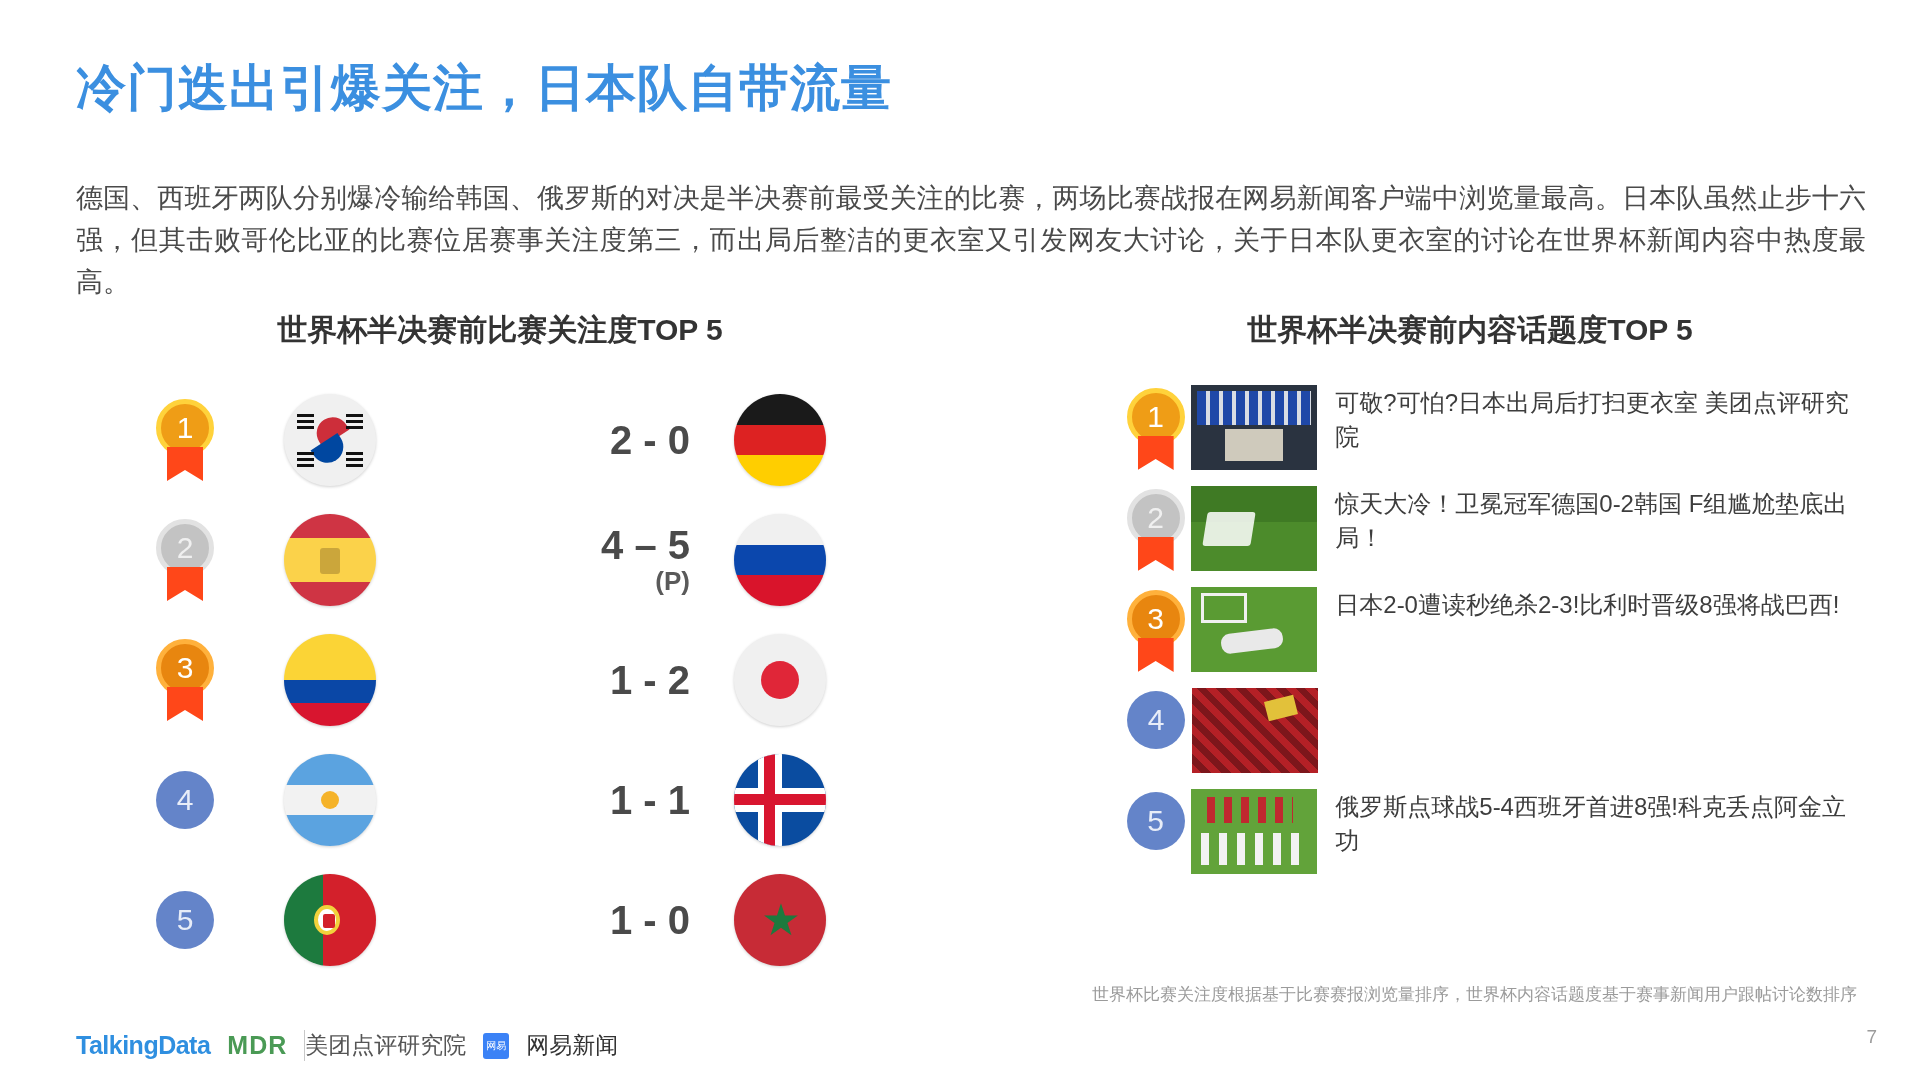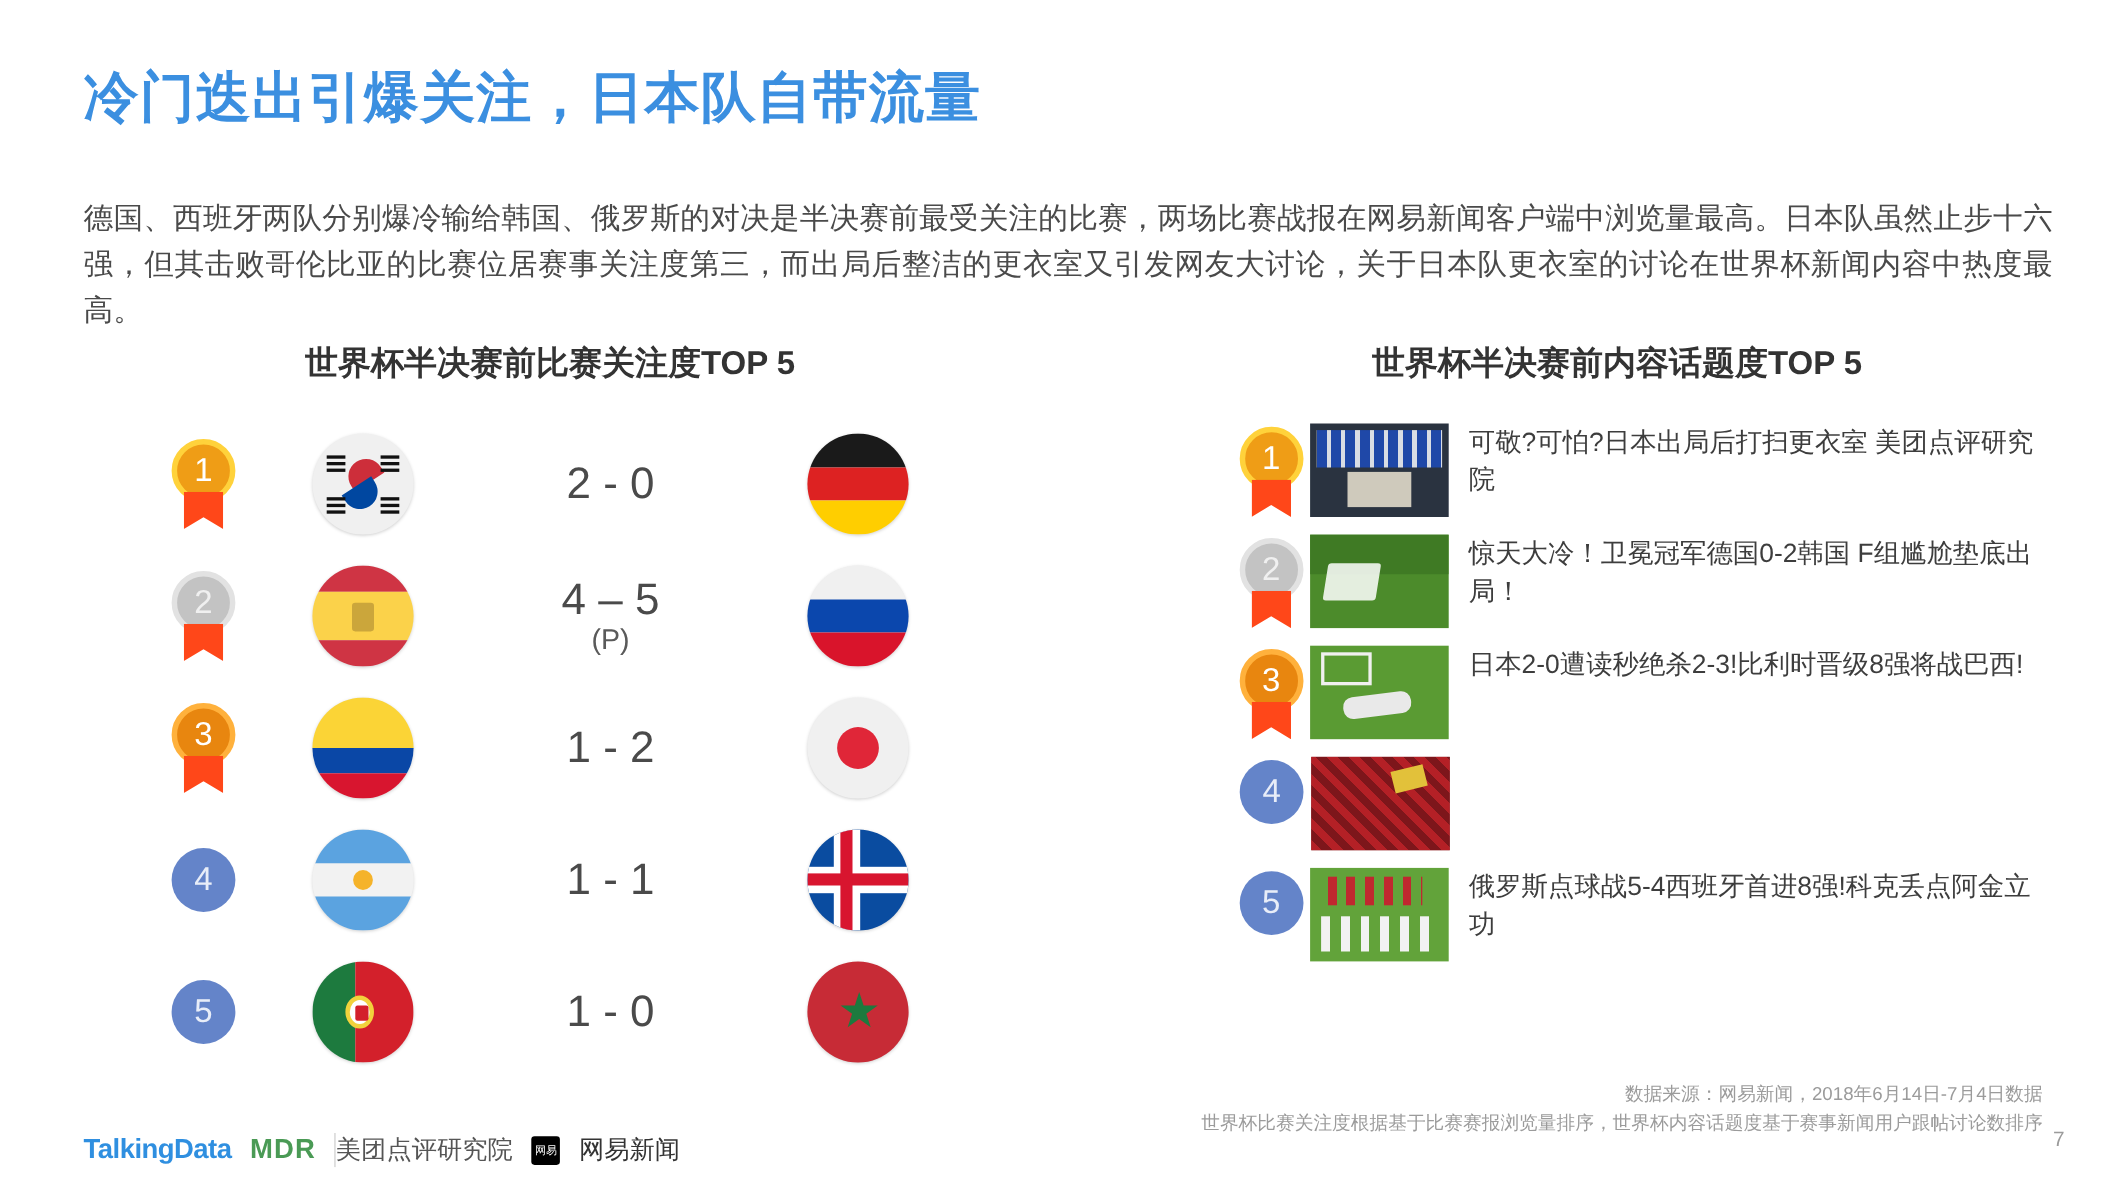--- a/index.html
+++ b/index.html
@@ -25,22 +25,22 @@
   }
   #sec-head-left{left:180px;top:310px;width:640px;}
   #sec-head-right{left:1120px;top:310px;width:700px;}
 
   
   #matches{position:absolute;left:130px;top:380px;width:740px;}
   .match-row{position:relative;height:120px;display:flex;align-items:center;}
   .rank-cell{width:110px;display:flex;justify-content:center;align-items:center;}
   .flag-cell{width:180px;display:flex;justify-content:center;align-items:center;}
   .score-cell{
-    width:270px;text-align:center;font-size:40px;color:#4a4a4a;
-    font-weight:400;line-height:1.05;
+    width:270px;text-align:right;font-size:40px;color:#4a4a4a;
+    font-weight:700;line-height:1.05;
   }
   .score-sub{display:block;font-size:26px;color:#5a5a5a;margin-top:2px;}
 
   
   .medal{position:relative;width:58px;height:82px;}
   .medal .disc{
     position:absolute;left:0;top:0;width:58px;height:58px;border-radius:50%;
     display:flex;align-items:center;justify-content:center;
     font-size:30px;color:#ffffff;box-sizing:border-box;
   }
@@ -163,21 +163,21 @@
   #page-num{
     position:absolute;right:44px;top:1026px;font-size:19px;color:#9b9b9b;
   }
   #logos{
     position:absolute;left:76px;top:1030px;display:flex;align-items:center;gap:17px;
   }
   #logo-td{font-size:25px;font-weight:bold;color:#2f8fe0;letter-spacing:-.5px;}
   #logo-mdr{font-size:25px;font-weight:bold;color:#4a9a55;letter-spacing:1px;}
   #logo-mtdp{font-size:23px;color:#555;border-left:1px solid #c8c8c8;padding-left:0;}
   #logo-ne-mark{
-    width:26px;height:26px;background:#000000;color:#fff;font-size:10px;
+    width:26px;height:26px;background:#3b82f6;color:#fff;font-size:10px;
     display:flex;align-items:center;justify-content:center;border-radius:3px;
   }
   #logo-ne-text{font-size:23px;color:#333;}
 </style>
 </head>
 <body>
 
 <div id="page-title">冷门迭出引爆关注，日本队自带流量</div>
 <div id="intro">德国、西班牙两队分别爆冷输给韩国、俄罗斯的对决是半决赛前最受关注的比赛，两场比赛战报在网易新闻客户端中浏览量最高。日本队虽然止步十六强，但其击败哥伦比亚的比赛位居赛事关注度第三，而出局后整洁的更衣室又引发网友大讨论，关于日本队更衣室的讨论在世界杯新闻内容中热度最高。</div>
 
@@ -367,21 +367,20 @@
   <div class="topic-row">
     <div class="topic-rank">
       <div class="rank-plain">5</div>
     </div>
     <div class="thumb th-celebrate"></div>
     <div class="topic-text">俄罗斯点球战5-4西班牙首进8强!科克丢点阿金立功</div>
   </div>
 </div>
 
 <div id="source">
-  <div>数据来源：网易新闻，2018年6月14日-7月4日数据</div>
   <div>世界杯比赛关注度根据基于比赛赛报浏览量排序，世界杯内容话题度基于赛事新闻用户跟帖讨论数排序</div>
 </div>
 <div id="page-num">7</div>
 
 <div id="logos">
   <div id="logo-td">TalkingData</div>
   <div id="logo-mdr">MDR</div>
   <div id="logo-mtdp">美团点评研究院</div>
   <div id="logo-ne-mark">网易</div>
   <div id="logo-ne-text">网易新闻</div>

